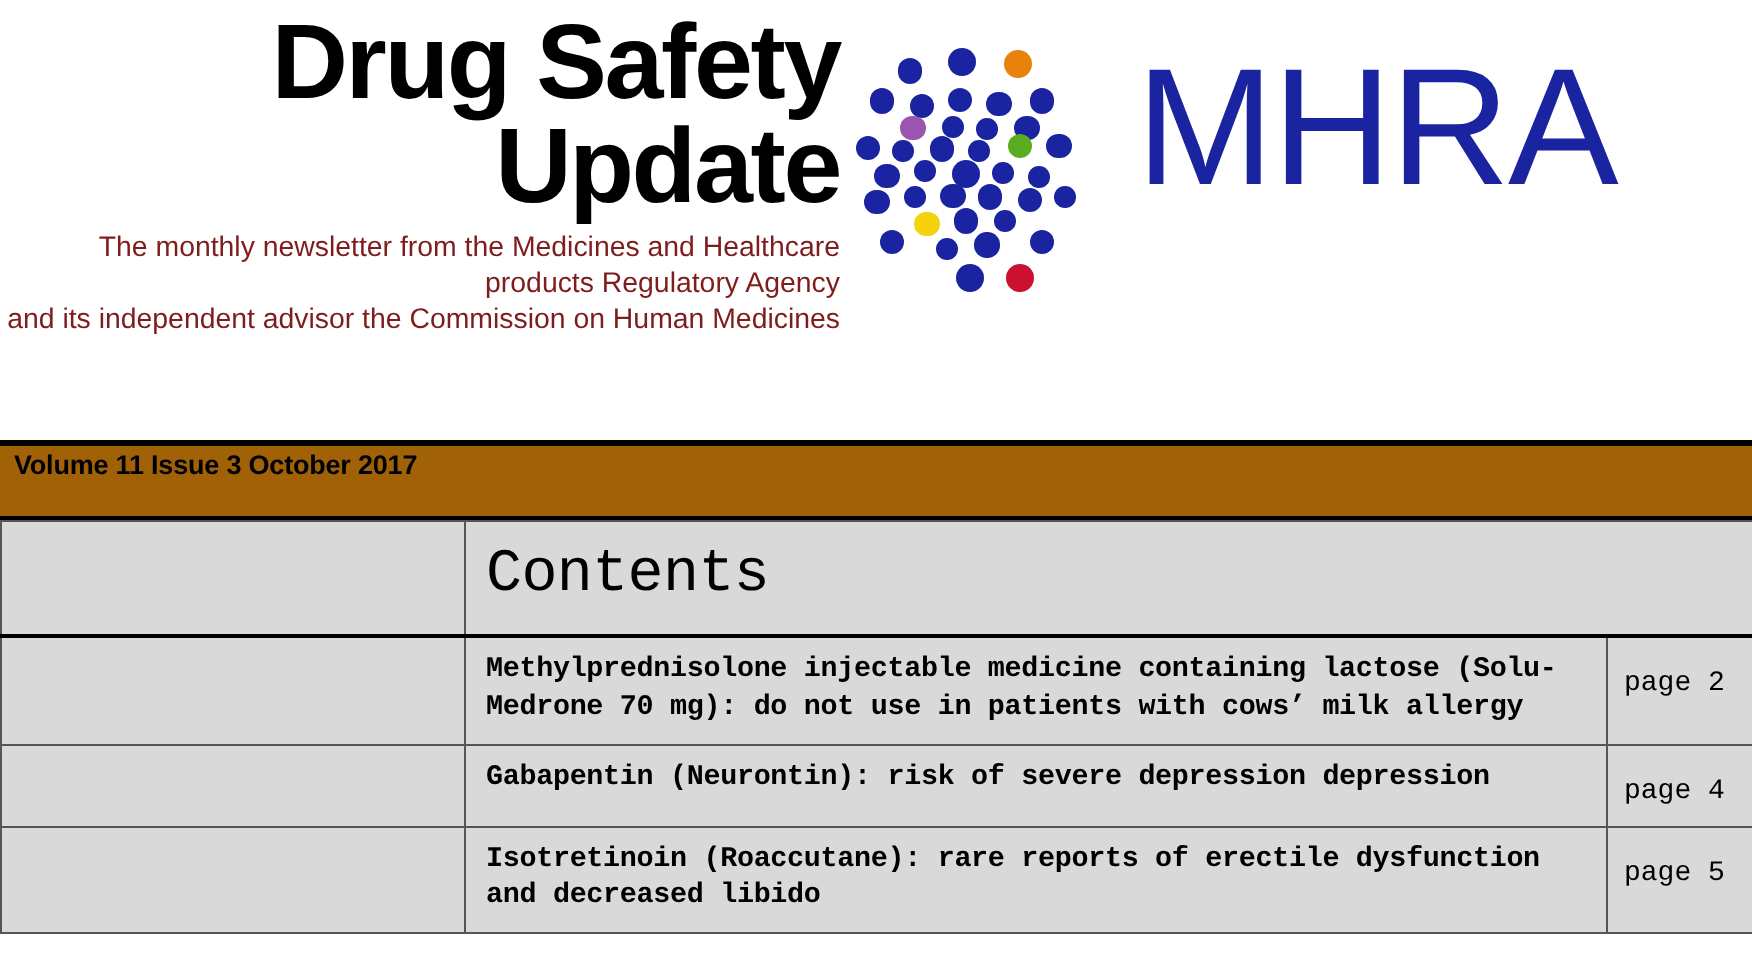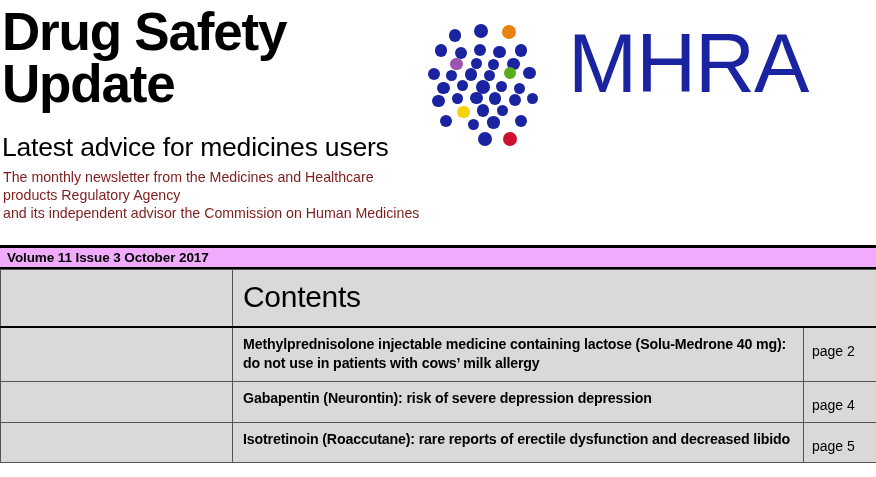--- a/index.html
+++ b/index.html
@@ -12,21 +12,22 @@
     height: 477px;
     overflow: hidden;
     font-family: "Liberation Sans", sans-serif;
     color: #000000;
     position: relative;
   }
 
   
   #masthead {
     position: relative;
-    height: 245px;
+    height: 220px;
+    text-align: right;
   }
 
   #title-block {
     position: absolute;
     left: 0px;
     top: 0px;
     width: 420px;
   }
 
   #masthead-title {
@@ -86,22 +87,22 @@
     font-size: 83px;
     font-weight: normal;
     letter-spacing: -1px;
     line-height: 1;
     color: #1a23a0;
   }
 
   
   #issue-bar {
     position: relative;
-    height: 24px;
-    background: #f0abfc;
+    height: 40px;
+    background: #a16207;
     border-top: 3px solid #000000;
     border-bottom: 2px solid #000000;
     box-sizing: border-box;
   }
   #issue-bar-label {
     position: absolute;
     left: 7px;
     top: 2px;
     font-size: 13.5px;
     font-weight: bold;
@@ -113,20 +114,21 @@
     width: 876px;
     border-collapse: collapse;
     table-layout: fixed;
     background: #d9d9d9;
   }
   #contents-table td {
     background: #d9d9d9;
     border: 1px solid #555555;
     vertical-align: top;
     padding: 0;
+    font-family: Liberation Mono, monospace;
   }
   .col-spacer { width: 232px; }
   .col-entry  { width: 571px; }
   .col-page   { width: 73px; }
 
   #contents-heading-row td {
     border-bottom: 2px solid #000000;
   }
   #contents-heading {
     font-size: 30px;
@@ -156,21 +158,20 @@
   .spacer-cell { border-bottom: 2px solid #000000; }
 </style>
 </head>
 <body>
 
 <div id="masthead">
 
   <div id="title-block">
     <h1 id="masthead-title">Drug Safety
 Update</h1>
-    <div id="masthead-strapline">Latest advice for medicines users</div>
     <div id="masthead-description">The monthly newsletter from the Medicines and Healthcare products Regulatory Agency
 and its independent advisor the Commission on Human Medicines</div>
   </div>
 
   <div id="logo-block">
     <div id="logo-dots">
         <span class="logo-dot" style="left: 45.58px; top: 9.6px; width: 13.95px; height: 13.95px; background: rgb(26, 35, 160);"></span>
         <span class="logo-dot" style="left: 20.64px; top: 15.2px; width: 12.4px; height: 12.4px; background: rgb(26, 35, 160);"></span>
         <span class="logo-dot" style="left: 73.96px; top: 11.2px; width: 13.95px; height: 13.95px; background: rgb(232, 130, 12);"></span>
         <span class="logo-dot" style="left: 6.88px; top: 30.4px; width: 12.4px; height: 12.4px; background: rgb(26, 35, 160);"></span>
@@ -227,21 +228,21 @@
   <tbody id="contents-body">
     <tr id="contents-heading-row">
       <td class="spacer-cell"></td>
       <td colspan="2">
         <div id="contents-heading">Contents</div>
       </td>
     </tr>
   <tr class="entry-row">
         <td></td>
         <td>
-          <div class="entry-title">Methylprednisolone injectable medicine containing lactose (Solu-Medrone 40 mg): do not use in patients with cows’ milk allergy</div>
+          <div class="entry-title">Methylprednisolone injectable medicine containing lactose (Solu-Medrone 70 mg): do not use in patients with cows’ milk allergy</div>
         </td>
         <td>
           <div class="entry-page">page 2</div>
         </td>
       </tr>
       <tr class="entry-row">
         <td></td>
         <td>
           <div class="entry-title">Gabapentin (Neurontin): risk of severe depression depression</div>
         </td>

